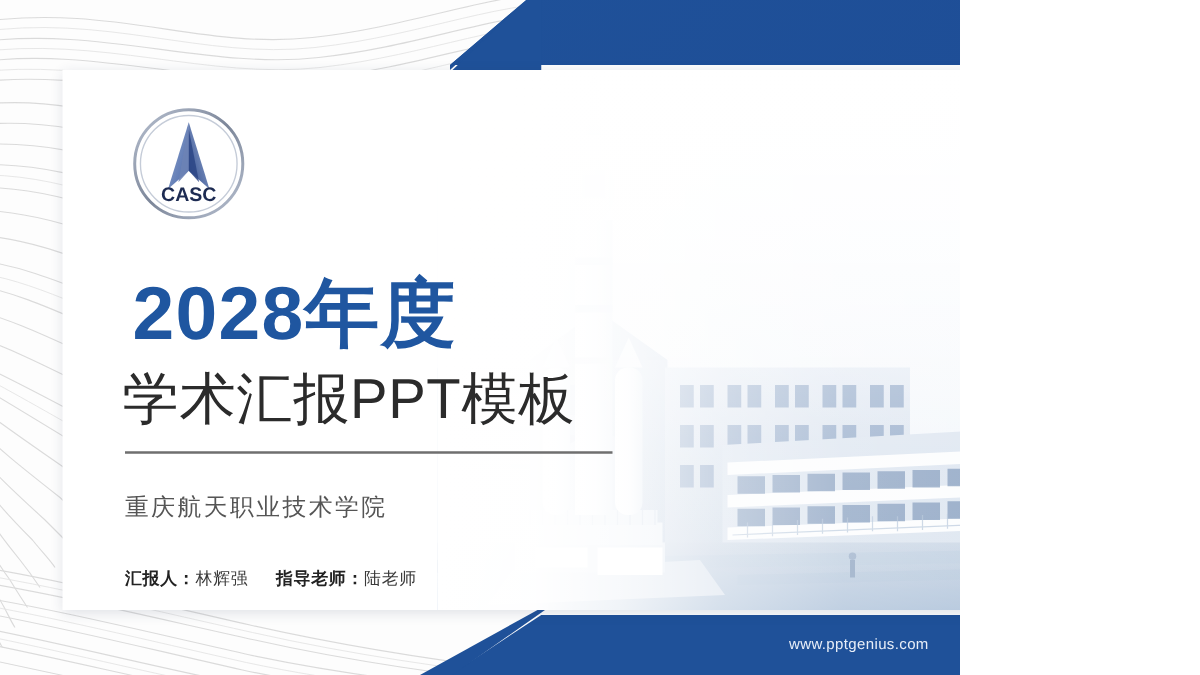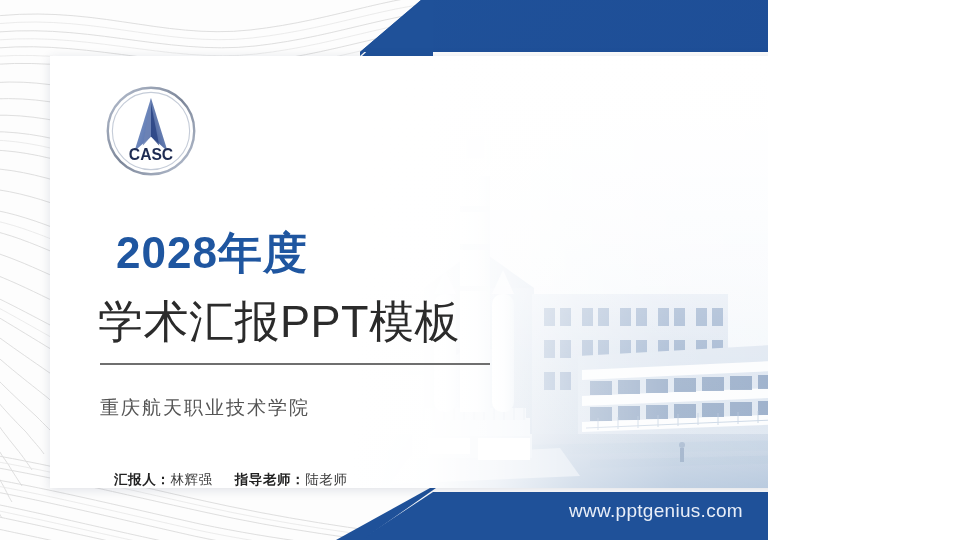--- a/index.html
+++ b/index.html
@@ -100,26 +100,26 @@
 
   
   #text-block {
     position: absolute;
     left: 48px;
     top: 155px;
     z-index: 6;
     width: 470px;
   }
   .title-year {
-    font-size: 44px;
+    font-size: 60px;
     font-weight: bold;
     color: #1f56a0;
     letter-spacing: 1px;
     line-height: 1.08;
-    margin: 18px;
+    margin: 8px;
     white-space: nowrap;
   }
   .title-main {
     font-size: 45px;
     font-weight: normal;
     color: #2b2b2b;
     letter-spacing: 0.5px;
     line-height: 1.22;
     margin: 6px 0 0 0;
     white-space: nowrap;
@@ -134,41 +134,40 @@
     font-size: 19px;
     color: #555555;
     letter-spacing: 2px;
     margin: 30px 0 0 2px;
     white-space: nowrap;
   }
 
   
   #presenter-line {
     position: absolute;
-    left: 64px;
+    left: 50px;
     top: 398px;
     z-index: 6;
     font-size: 13.5px;
     color: #3a3a3a;
     white-space: nowrap;
     letter-spacing: 0.6px;
-    margin-top: 17px;
   }
   #presenter-line .lbl { font-weight: bold; color: #222222; }
   #presenter-line .val { font-weight: normal; color: #3a3a3a; }
   #presenter-line .gap { display: inline-block; width: 22px; }
 
   
   #footer-url {
     position: absolute;
     right: 25px;
     bottom: 18px;
     z-index: 7;
     color: #e8eef8;
-    font-size: 19px;
+    font-size: 12px;
     letter-spacing: 0.3px;
   }
 </style>
 </head>
 <body>
 
 <div id="slide">
 
   <div class="bg-texture">
     <svg viewBox="0 0 960 540" xmlns="http://www.w3.org/2000/svg">

